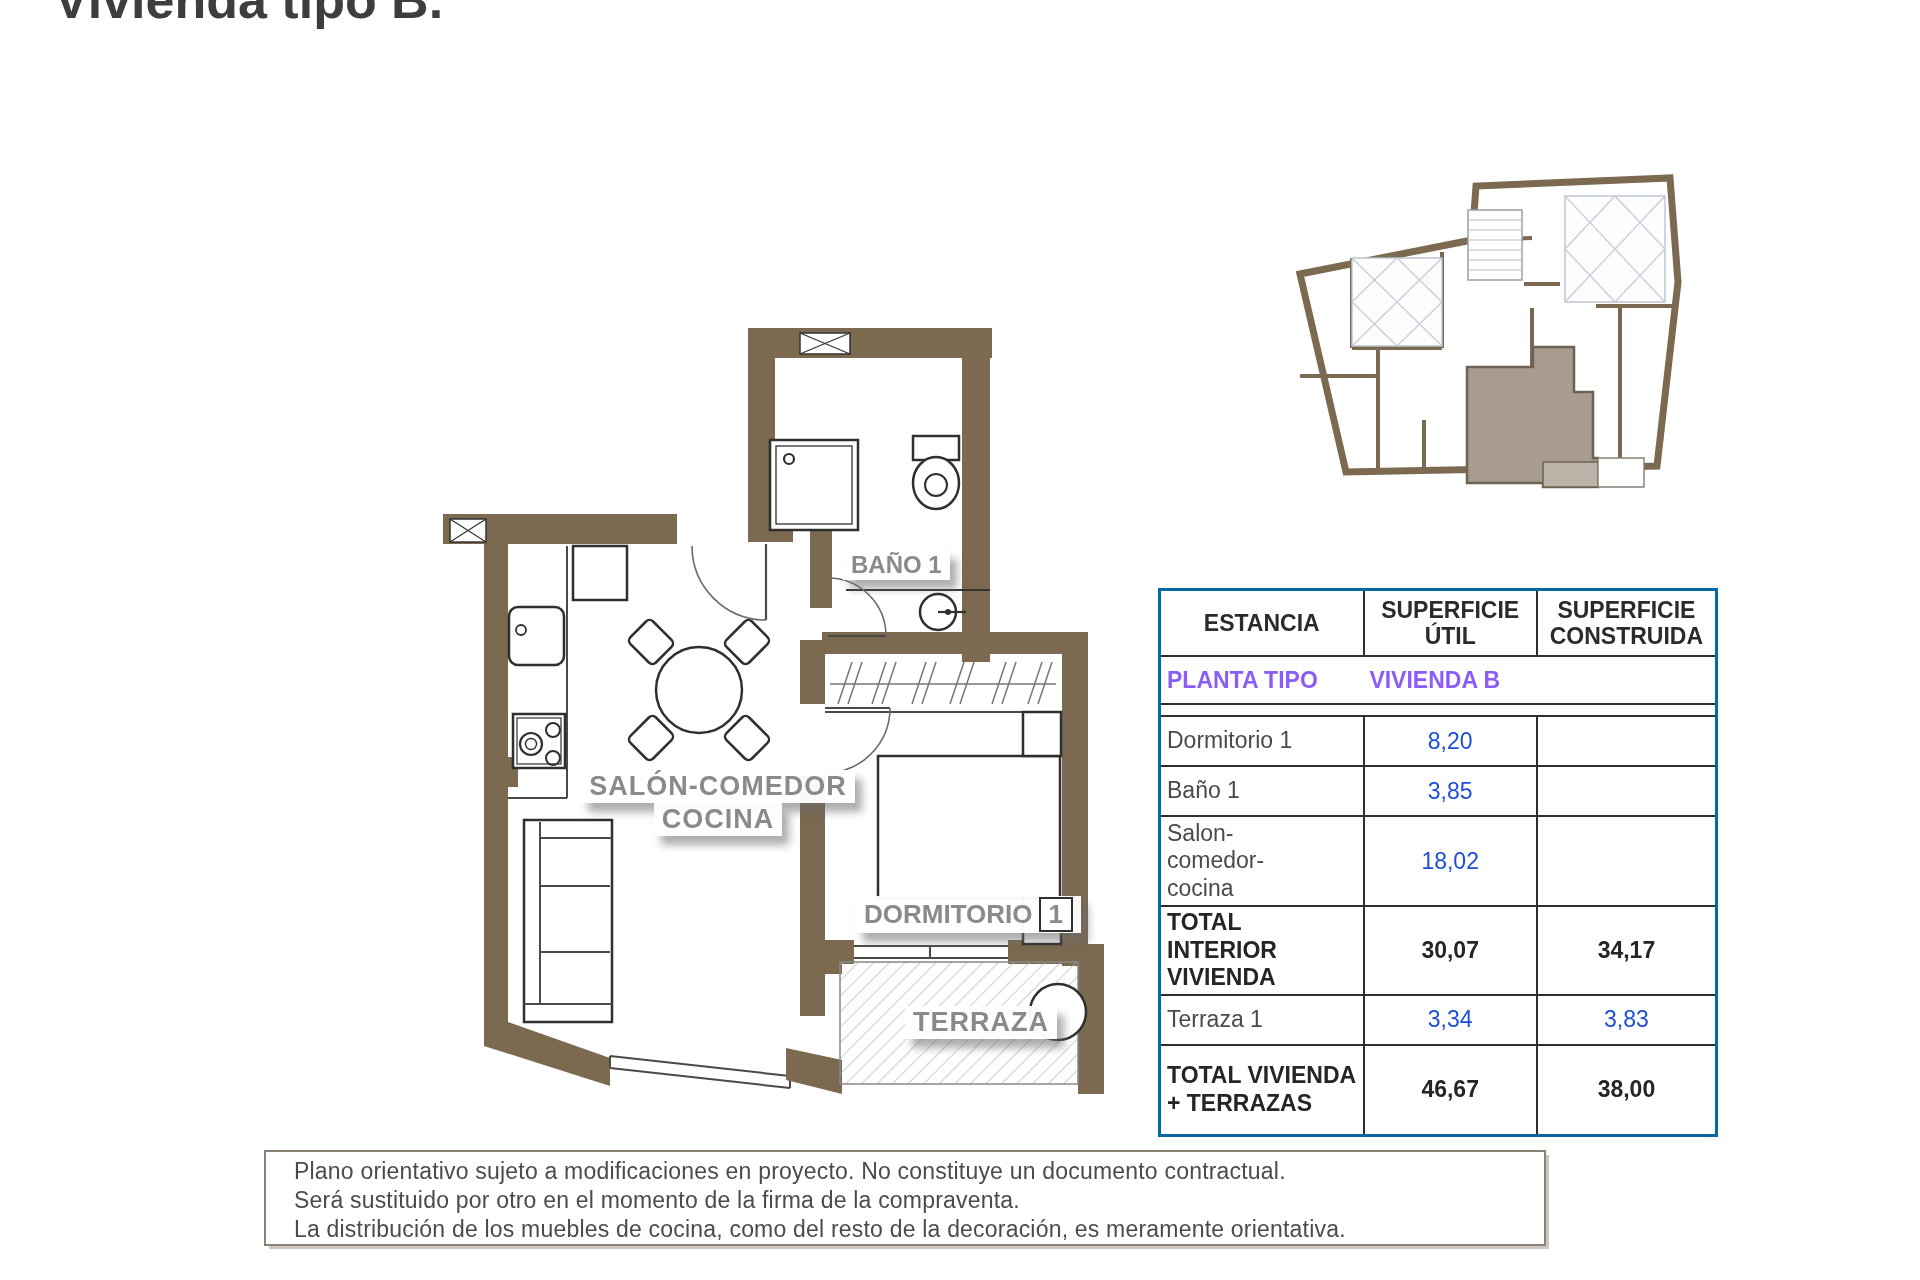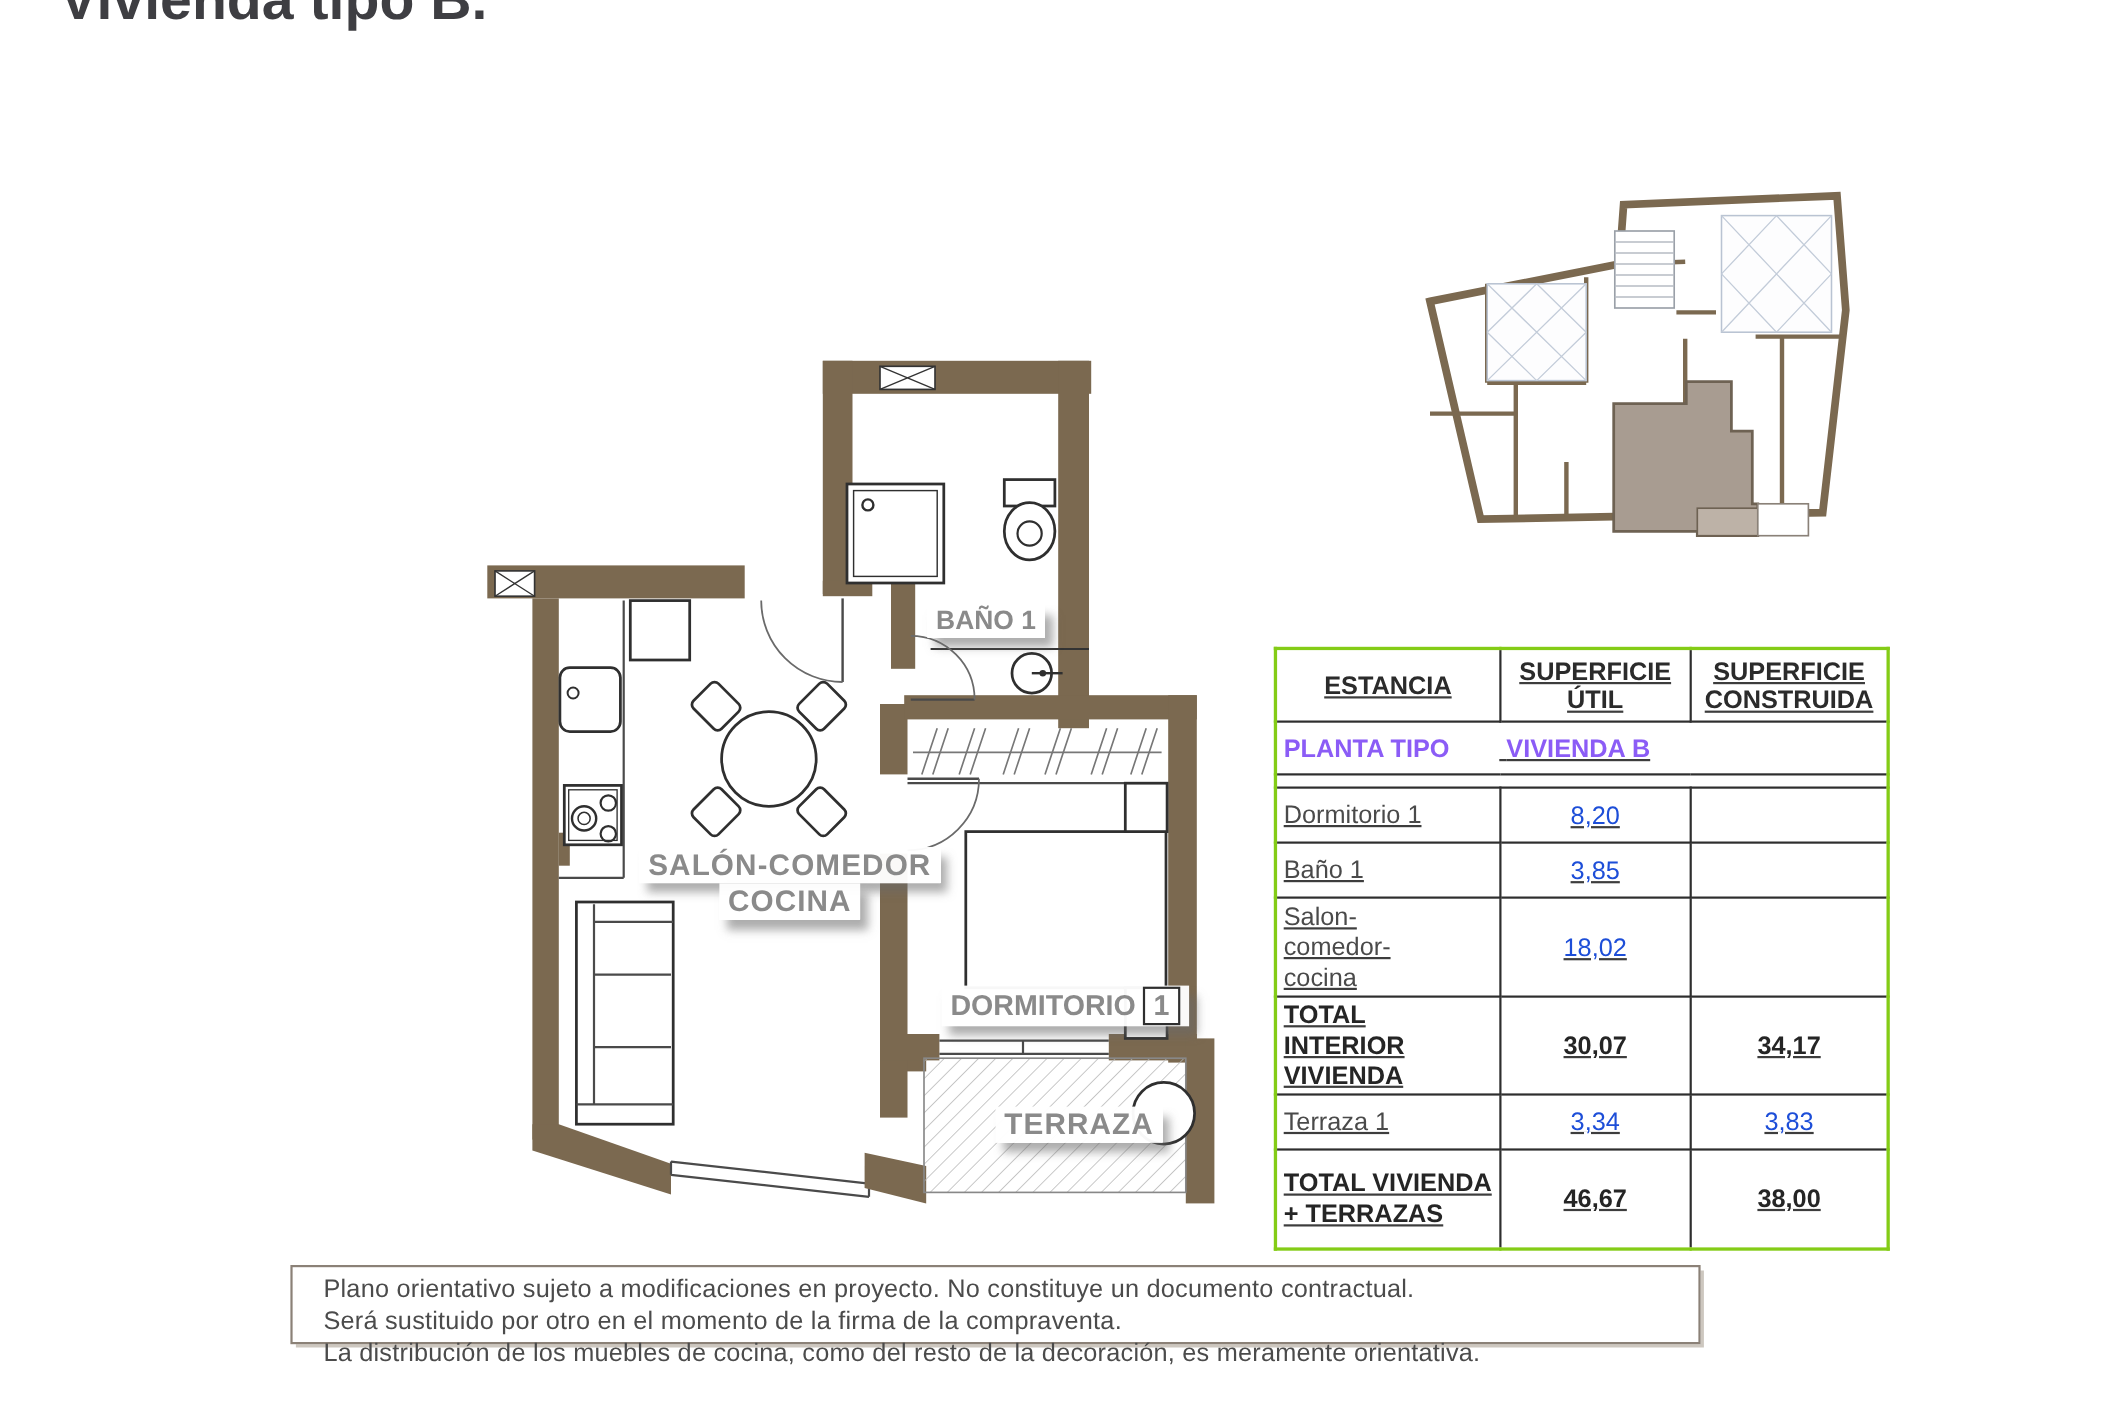--- a/index.html
+++ b/index.html
@@ -39,35 +39,35 @@
   #label-salon .chip{letter-spacing:1px;}
   #label-dormitorio{left:856px;top:896px;font-size:26px;}
   #label-terraza{left:858px;top:1006px;font-size:27px;letter-spacing:1px;margin-left:47px;}
   .numbox{display:inline-block;border:2px solid #2f2f2f;background:#fff;padding:0 8px;
           margin-left:6px;font-weight:bold;}
   
   #surface-table{position:absolute;left:1158px;top:588px;width:560px;border-collapse:collapse;
                  z-index:6;color:#3d3d3d;}
   #surface-table td,#surface-table th{border:2px solid #2e2e2e;font-size:23px;
                  padding:2px 6px;background:#fff;}
-  #surface-table{border:3px solid #84cc16;text-decoration:underline;}
+  #surface-table{border:3px solid #0369a1;}
   #surface-table th{font-weight:bold;text-align:center;color:#2b2b2b;height:60px;line-height:1.15;}
   #surface-table col.c1{width:206px;} #surface-table col.c2{width:174px;} #surface-table col.c3{width:180px;}
   tr.planta td{font-weight:bold;height:42px;color:#8b5cf6;}
   tr.planta .pl-label{display:inline-block;width:196px;}
   tr.gap td{height:6px;padding:0;}
   td.name{text-align:left;padding-left:10px;color:#4a4a4a;white-space:pre-line;line-height:1.2;}
   td.num{text-align:center;color:#1d4ed8;}
   tr.r-normal td{height:44px;}
   tr.r-tall td{height:84px;}
   tr.r-total td{height:56px;}
   tr.bold td{font-weight:bold;color:#252525;}
   tr.bold td.name,tr.bold td.num{color:#252525;}
   
-  #disclaimer{position:absolute;left:264px;top:1150px;width:1282px;height:72px;
+  #disclaimer{position:absolute;left:264px;top:1150px;width:1282px;height:96px;
               border:2px solid #8b8177;box-shadow:4px 4px 0 -1px #cdc7bf;background:#fff;
               z-index:6;box-sizing:border-box;padding:5px 0 0 28px;}
   #disclaimer .dline{font-size:23px;line-height:29px;color:#4b4b4b;letter-spacing:.2px;}
 </style>
 </head>
 <body>
 
 <div id="canvas">
 
   <div id="title">Vivienda tipo B.</div>

